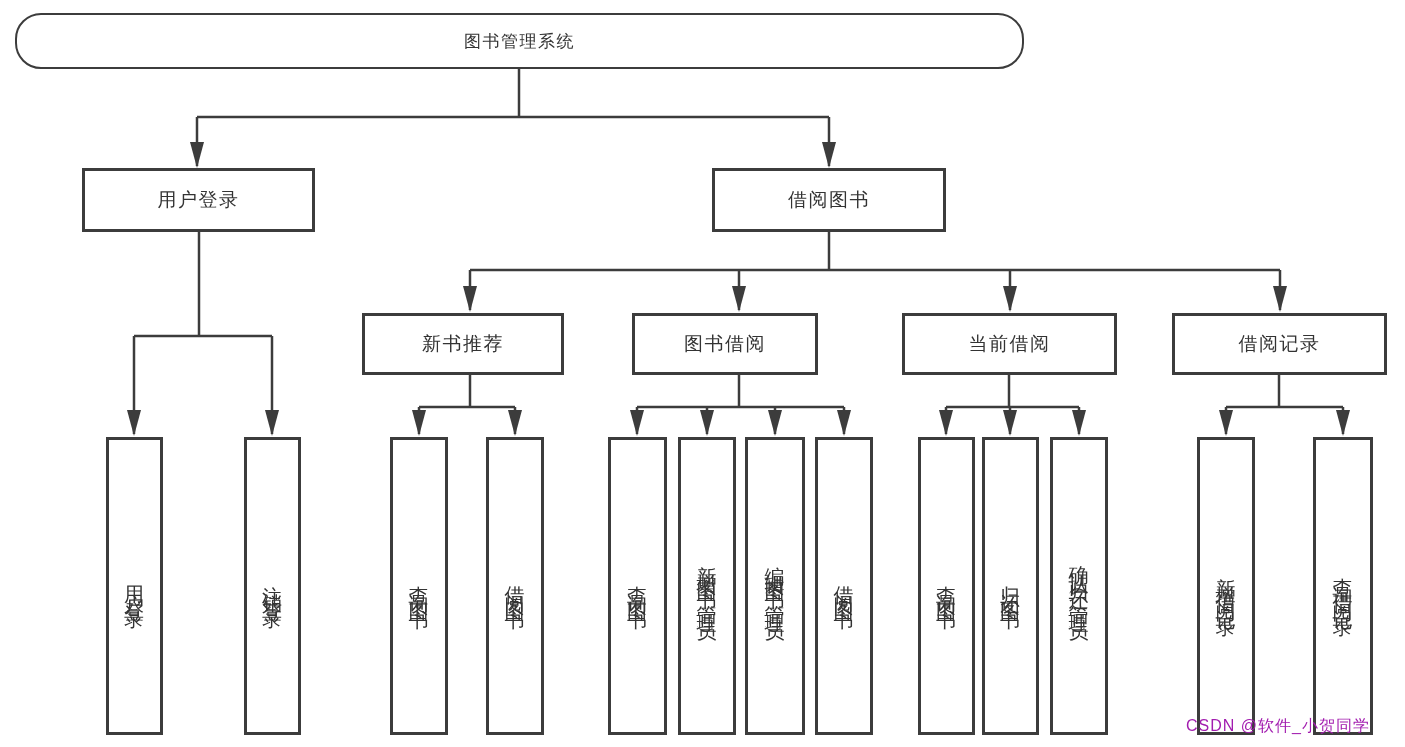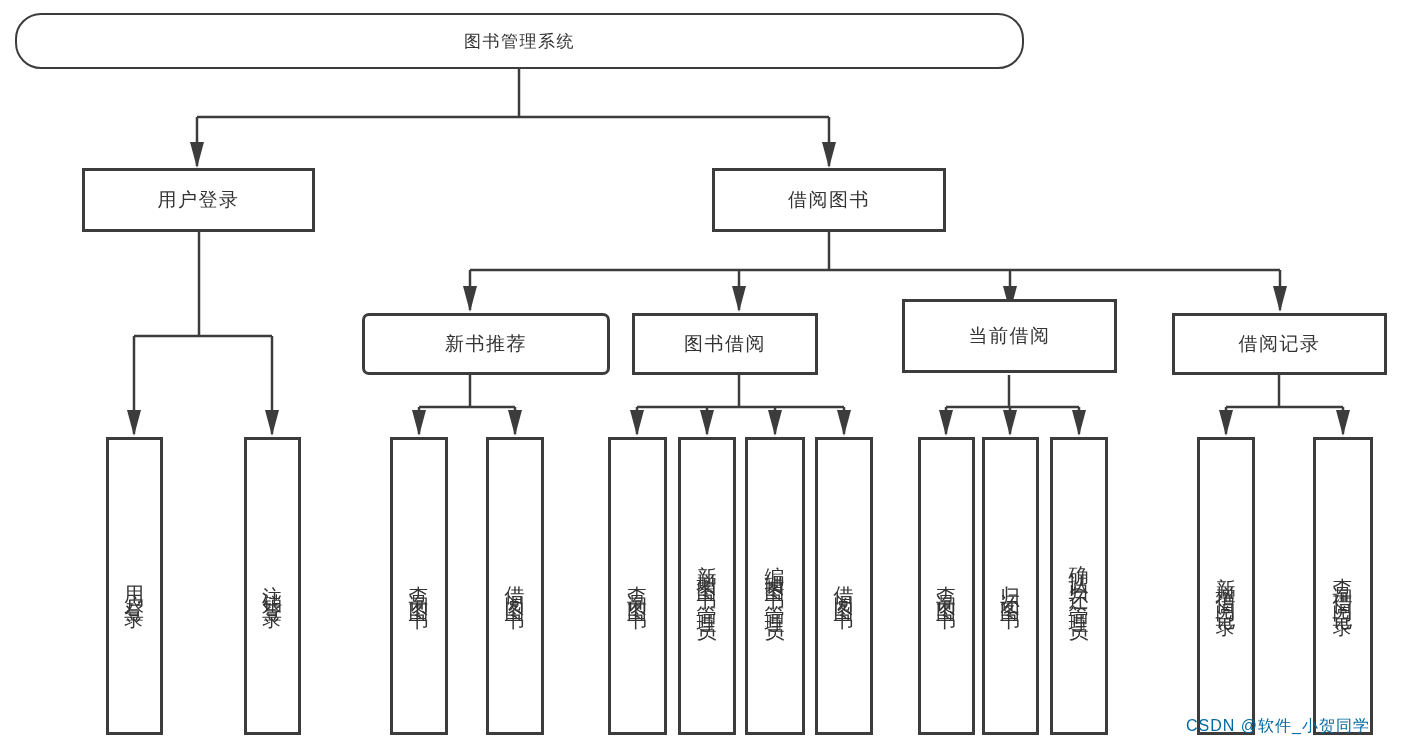--- a/index.html
+++ b/index.html
@@ -18,21 +18,21 @@
     position:absolute; background:#ffffff; border:3px solid #3c3c3c;
     display:flex; align-items:center; justify-content:center;
     color:#333333; z-index:2;
   }
   .vbox span {
     display:block; writing-mode:vertical-rl; font-size:20px;
     letter-spacing:8px; line-height:1.1;
   }
   .watermark {
     position:absolute; left:1186px; top:716px; font-size:16px;
-    color:#0369a1; z-index:3; letter-spacing:1px; white-space:nowrap;
+    color:#a21caf; z-index:3; letter-spacing:1px; white-space:nowrap;
   }
 </style>
 </head>
 <body>
 
 <div class="canvas">
 
   <svg class="connectors" viewBox="0 0 1405 747" xmlns="http://www.w3.org/2000/svg">
     <defs>
       <marker id="arrowhead" markerUnits="userSpaceOnUse" markerWidth="26" markerHeight="14" refX="24" refY="7" orient="auto">
@@ -76,23 +76,23 @@
       <path d="M1226,407 V434" marker-end="url(#arrowhead)"></path>
       <path d="M1343,407 V434" marker-end="url(#arrowhead)"></path>
     </g>
   </svg>
 
   <div class="box root" style="left:15px; top:13px; width:1009px; height:56px;border-radius:26px;">图书管理系统</div>
 
   <div class="box lvl" style="left:82px; top:168px; width:233px; height:64px;">用户登录</div>
   <div class="box lvl" style="left:712px; top:168px; width:234px; height:64px;">借阅图书</div>
 
-  <div class="box lvl" style="left:362px; top:313px; width:248px; height:62px;border-radius:7px;">新书推荐</div>
+  <div class="box lvl" style="left:362px; top:313px; width:202px; height:62px;">新书推荐</div>
   <div class="box lvl" style="left:632px; top:313px; width:186px; height:62px;">图书借阅</div>
-  <div class="box lvl" style="left:902px; top:299px; width:215px; height:74px;">当前借阅</div>
+  <div class="box lvl" style="left:902px; top:313px; width:215px; height:62px;">当前借阅</div>
   <div class="box lvl" style="left:1172px; top:313px; width:215px; height:62px;">借阅记录</div>
 
   <div class="vbox" style="left:106px; top:437px; width:57px; height:298px;">
     <span>用户登录</span>
   </div>
   <div class="vbox" style="left:244px; top:437px; width:57px; height:298px;">
     <span>注销登录</span>
   </div>
 
   <div class="vbox" style="left:390px; top:437px; width:58px; height:298px;">

